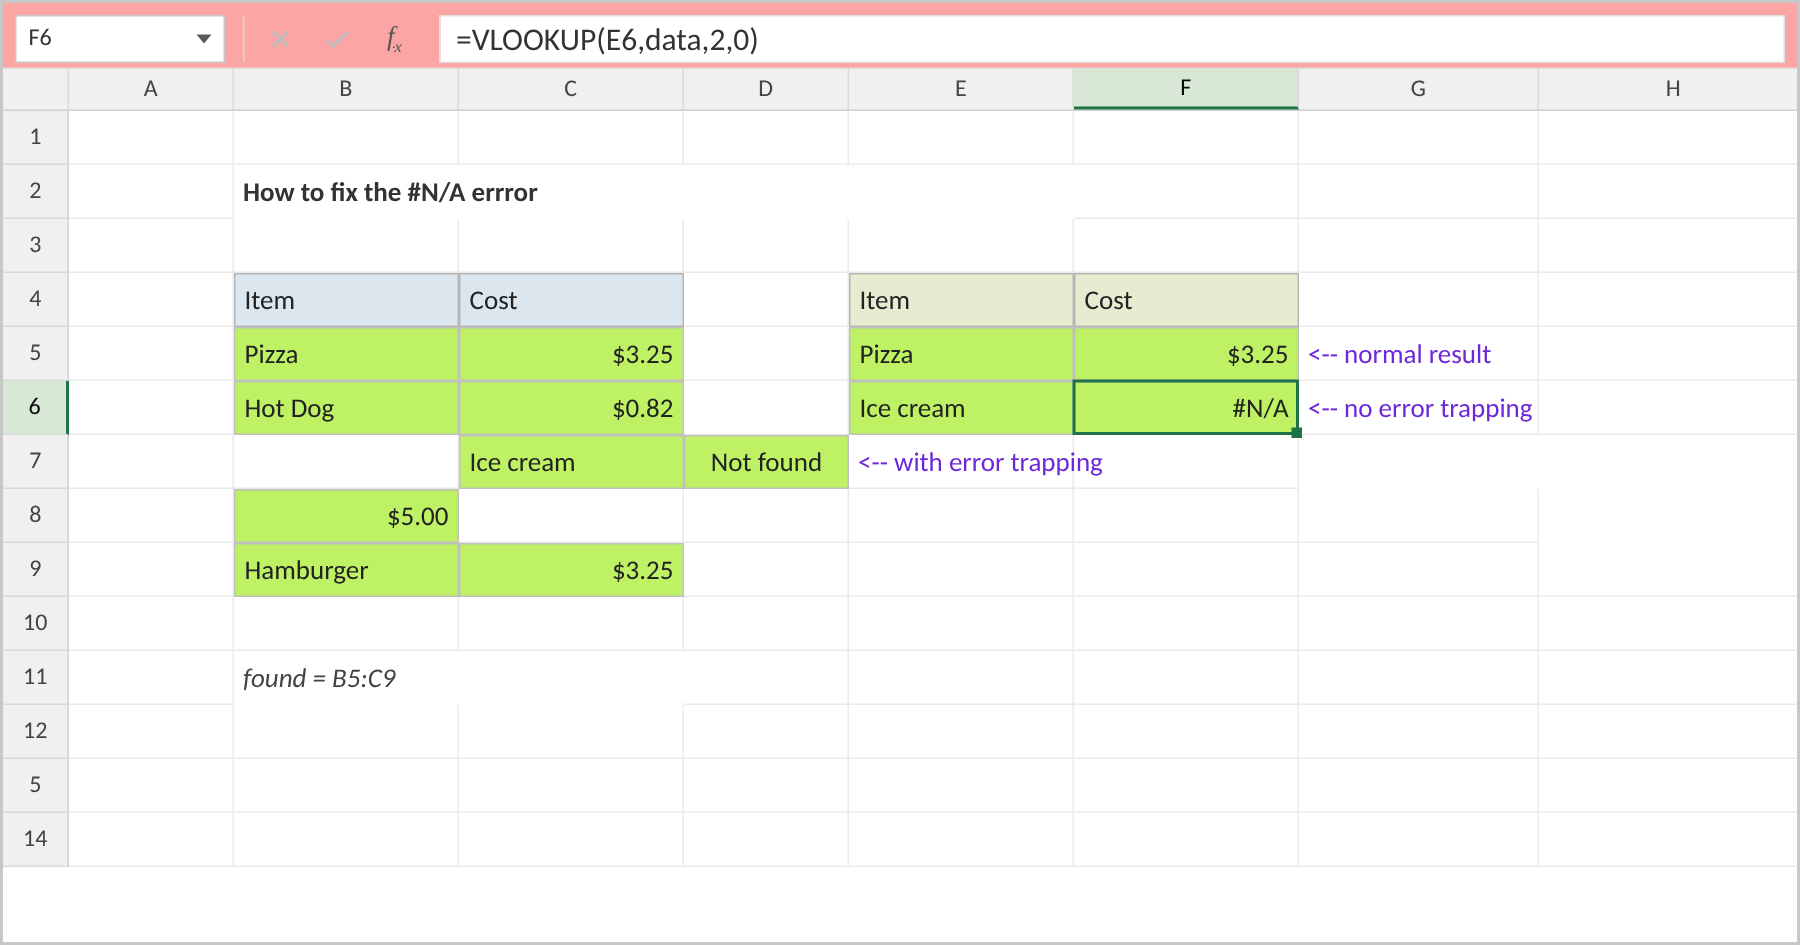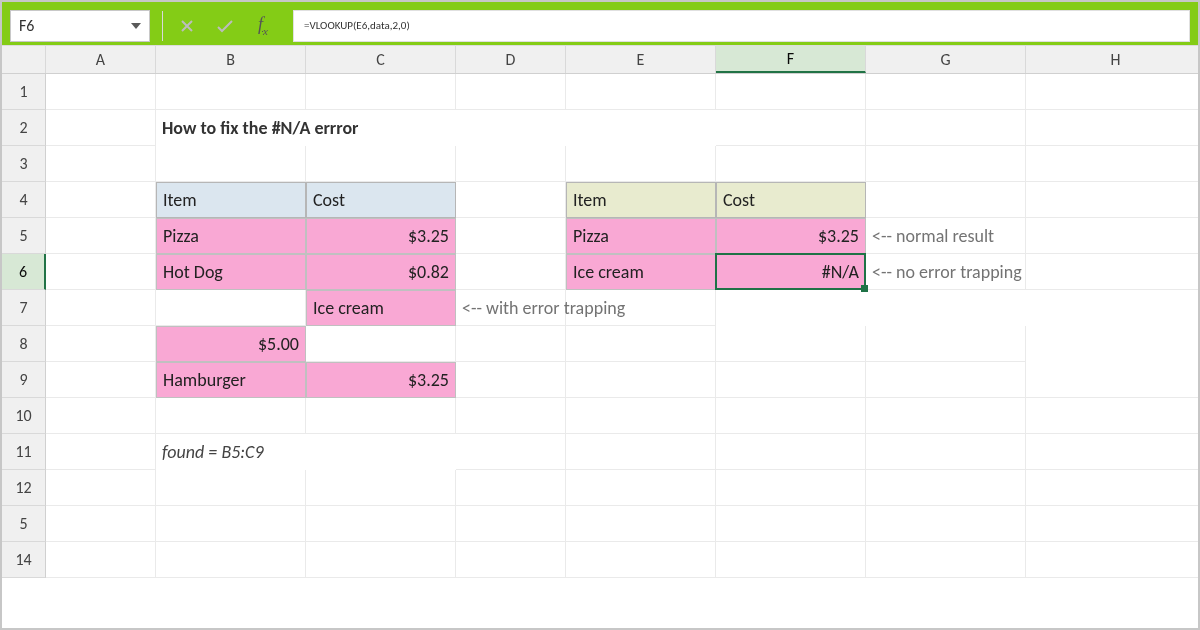--- a/index.html
+++ b/index.html
@@ -15,21 +15,21 @@
     width: 1200px;
     height: 630px;
     position: relative;
     overflow: hidden;
   }
   
   .topbar {
     display: flex;
     align-items: center;
     height: 44px;
-    background: #84cc16;
+    background: #fca5a5;
     border-bottom: 1px solid #dcdcdc;
     padding: 4px 8px 0 8px;
     gap: 10px;
   }
   .name-box {
     width: 140px;
     height: 32px;
     background: #ffffff;
     border: 1px solid #c8c8c8;
     display: flex;
@@ -64,21 +64,21 @@
     color: #555;
     text-decoration: underline;
   }
   .formula-box {
     flex: 1;
     height: 32px;
     background: #ffffff;
     border: 1px solid #e0e0e0;
     display: flex; align-items: center;
     padding: 0 10px;
-    font-size: 11px;
+    font-size: 21px;
     color: #333;
     margin-left: 6px;
   }
   
   .sheet {
     position: absolute;
     top: 44px; left: 0; right: 0; bottom: 0;
     background: #ffffff;
   }
   .col-headers {
@@ -145,25 +145,25 @@
     border: 1px solid #b6b6b6 !important;
     color: #222;
   }
   .tbl-head-o {
     background: #e8ebcf;
     border: 1px solid #b6b6b6 !important;
     color: #222;
   }
   .tbl-cell {
     border: 1px solid #c0c0c0 !important;
-    background: #f9a8d4;
+    background: #bef264;
   }
   .num { justify-content: flex-end; }
   .annot {
-    color: #737373;
+    color: #6d28d9;
     font-size: 18px;
     white-space: nowrap;
   }
   .italic { font-style: italic; color: #444; }
   
   .selection {
     position: absolute;
     border: 2px solid #1f7246;
     pointer-events: none;
   }
@@ -297,20 +297,21 @@
           <div class="tbl-cell">Ice cream</div>
           <div class="tbl-cell num">#N/A</div>
           <div class="annot">&lt;-- no error trapping</div>
           <div></div>
         </div>
 
         <div class="row">
           <div></div>
           <div></div>
           <div class="tbl-cell">Ice cream</div>
+          <div class="tbl-cell num" style="justify-content:center;">Not found</div>
           <div class="annot">&lt;-- with error trapping</div>
           <div></div>
         </div>
 
         <div class="row">
           <div></div>
           <div class="tbl-cell num">$5.00</div>
           <div></div>
             <div></div>
             <div></div>

